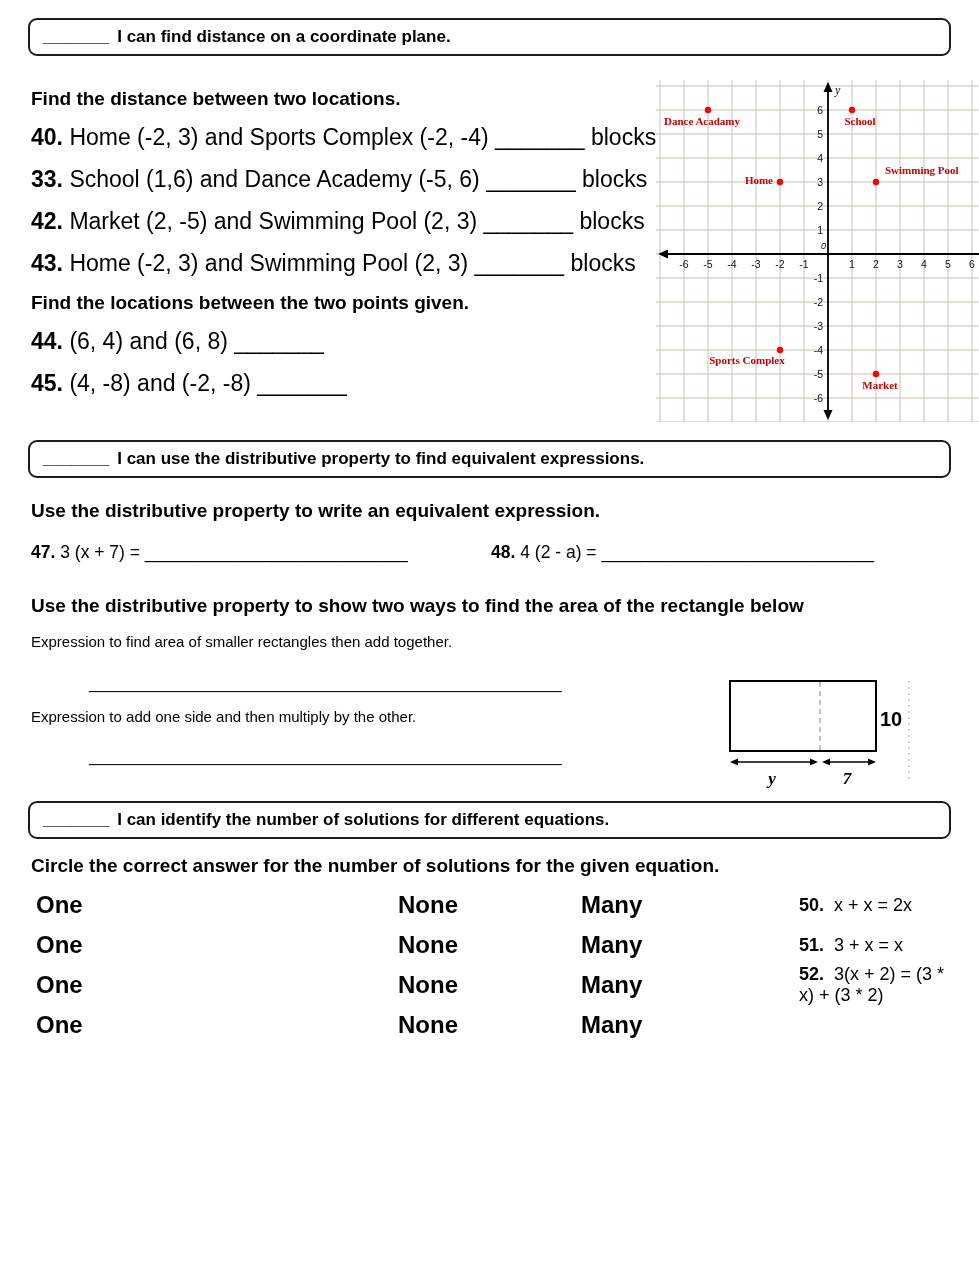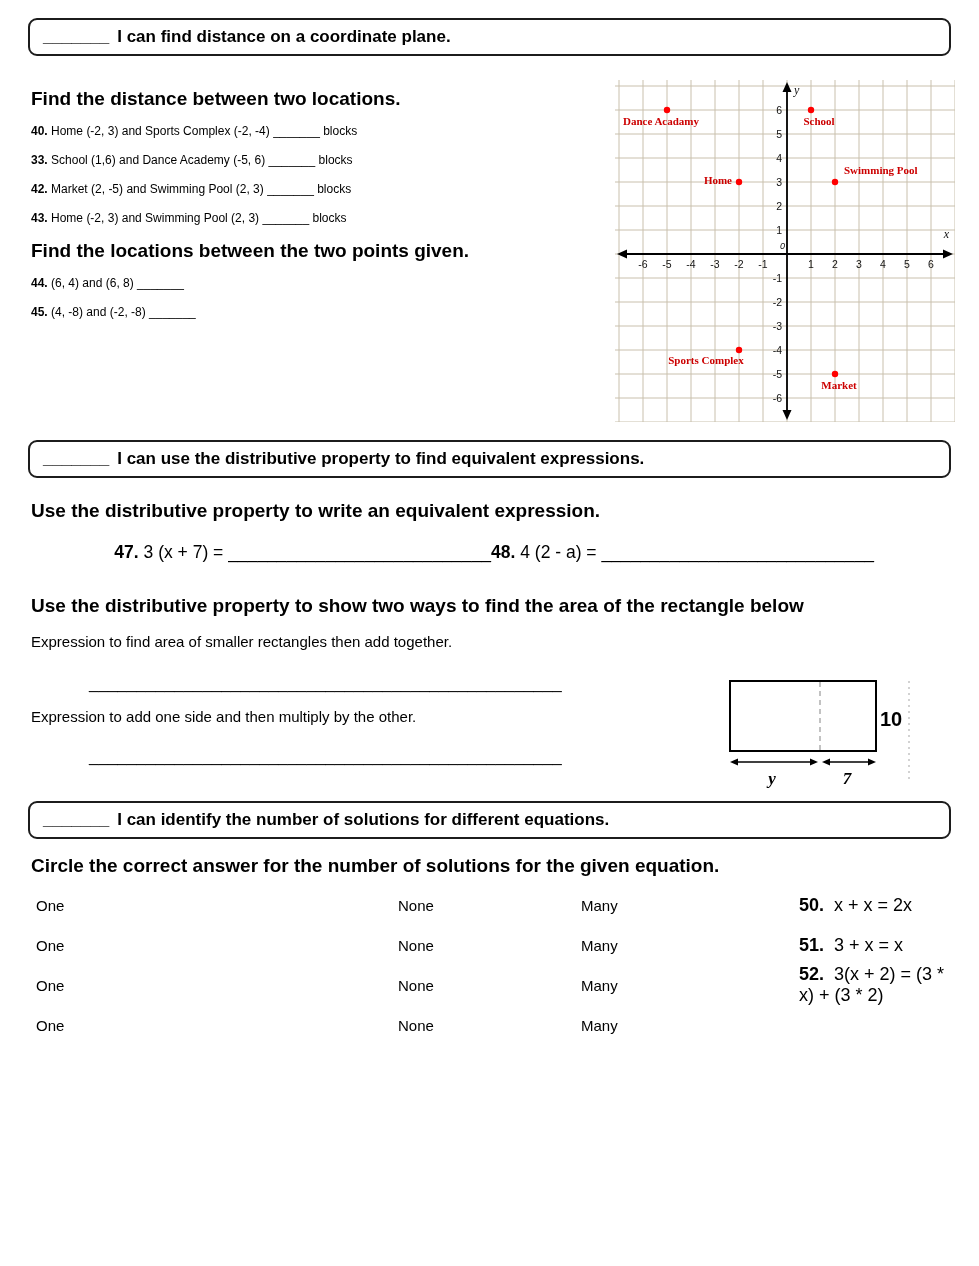--- a/index.html
+++ b/index.html
@@ -16,46 +16,46 @@
   }
 
   .two-col { display: flex; margin-top: 28px; }
   .left-col { flex: 0 0 587px; padding-left: 3px; }
   .graph-col { flex: 0 0 340px; margin-top: -4px; }
 
   .sec-heading { font-size: 19px; font-weight: 700; }
   .left-col .sec-heading { margin: 4px 0 14px 0; }
   .left-col .sec-heading.mt { margin-top: 12px; }
 
-  .problem { font-size: 12px; margin-bottom: 15px; white-space: nowrap; }
+  .problem { font-size: 23px; margin-bottom: 15px; white-space: nowrap; }
   .pnum { font-weight: 700; }
 
   .s2-body { position: relative; padding-left: 3px; }
   .s2-body .sec-heading.h-equiv { margin-top: 22px; }
   .prob-row { display: flex; margin-top: 20px; font-size: 17.5px; }
-  .p47 { flex: 0 0 460px; text-align: right; }
+  .p47 { flex: 0 0 460px; }
   .s2-body .sec-heading.h-area { margin-top: 32px; }
   .expr-line { font-size: 15px; margin-top: 16px; }
   .expr-line.second { margin-top: 14px; }
   .write-blank { font-size: 17px; margin: 24px 0 0 58px; }
   .write-blank.second { margin-top: 22px; }
   .rect-diagram { position: absolute; left: 700px; top: 178px; }
   .dim-label { font-family: "Liberation Serif", serif; font-style: italic; font-weight: bold; font-size: 17px; }
 
   .box2 { margin-top: 14px; }
   .box3 { margin-top: 34px; }
   .s3-heading { margin-top: 16px; padding-left: 3px; }
 
   .solutions-grid {
     display: grid; grid-template-columns: 362px 183px 218px 1fr;
     grid-auto-rows: 40px; align-items: center;
     margin-top: 8px; padding-left: 8px; font-size: 18px;
   }
   .eq-cell .pnum { margin-right: 10px; }
-  .opt { font-size: 15px; }
+  .opt { font-size: 24px; font-weight: bold; }
 </style>
 </head>
 <body>
 
 <div class="page">
 
   <div class="ican-box">
     <span>_______</span>
     <span>I can find distance on a coordinate plane.</span>
   </div>

